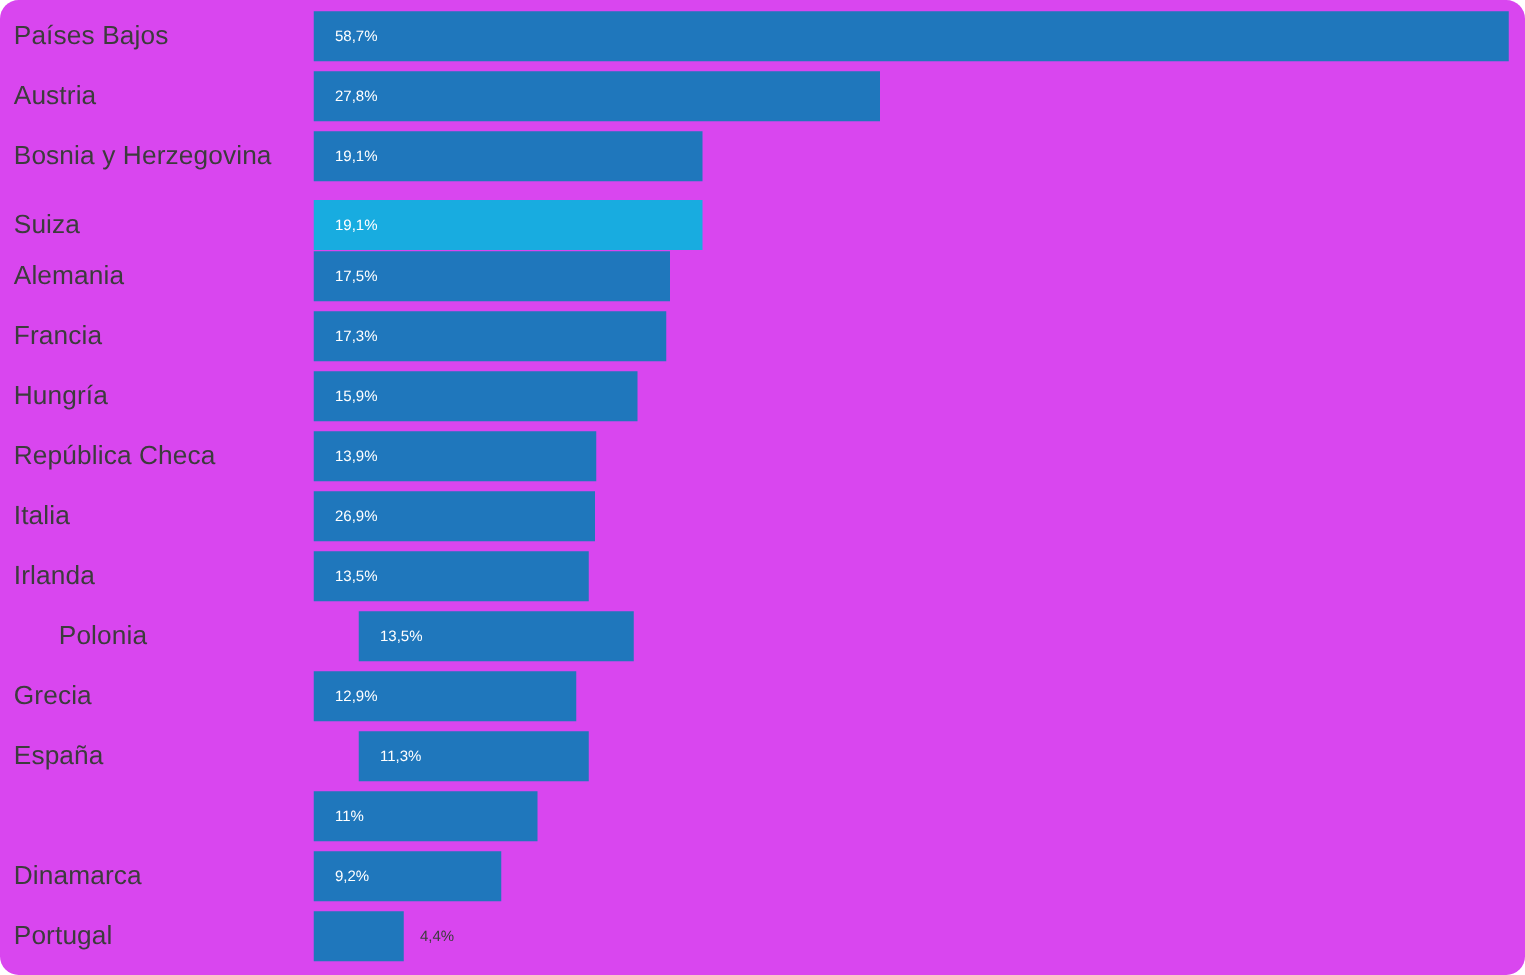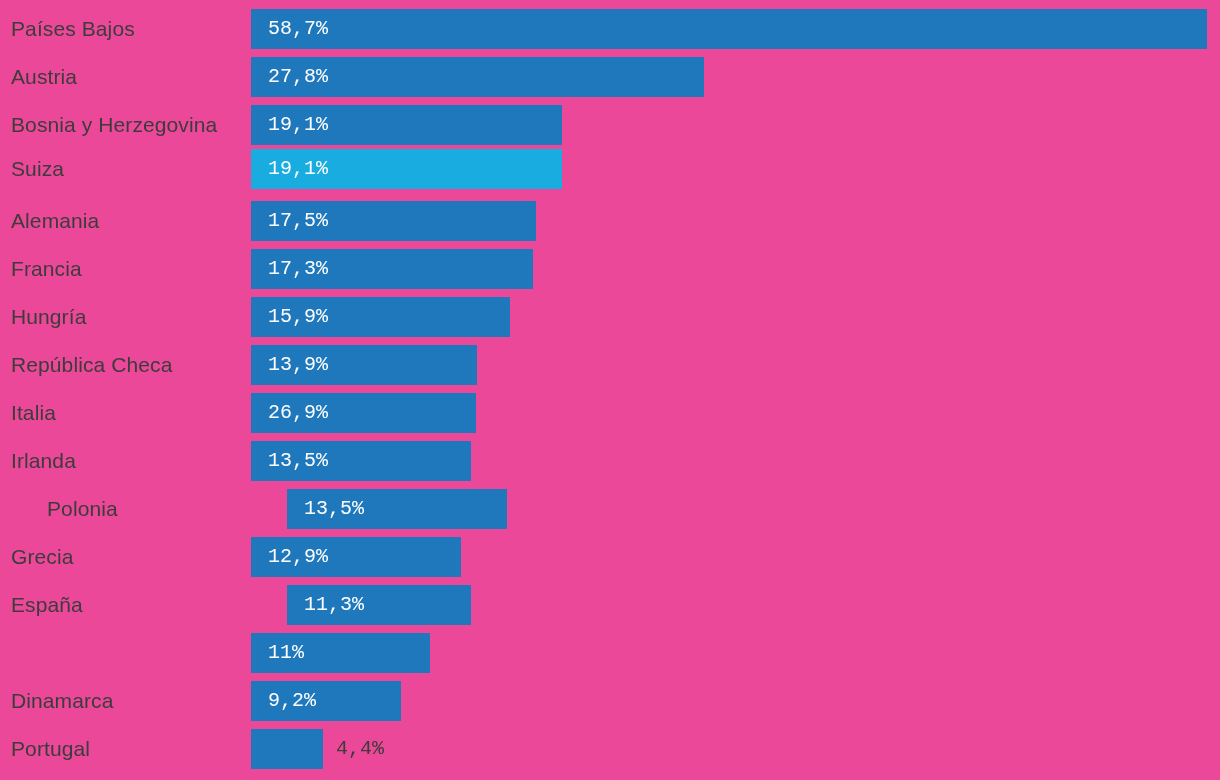--- a/index.html
+++ b/index.html
@@ -10,21 +10,22 @@
   body {
     width: 1220px;
     height: 780px;
     font-family: "Liberation Sans", sans-serif;
     overflow: hidden;
   }
   #chart {
     position: relative;
     width: 1220px;
     height: 780px;
-    background: #ec4899;
+    background: #d946ef;
+    border-radius: 15px;
   }
   .row {
     position: absolute;
     left: 0;
     width: 1220px;
     height: 40px;
     display: block;
   }
   .cat-label {
     position: absolute;
@@ -52,25 +53,24 @@
     background: #1f77bc;
   }
   .bar.highlight {
     background: #18ace0;
   }
   .val-label {
     position: absolute;
     top: 0;
     height: 40px;
     line-height: 40px;
-    font-size: 20px;
+    font-size: 12px;
     font-weight: 400;
     color: #ffffff;
     white-space: nowrap;
-    font-family: Liberation Mono, monospace;
   }
   .val-label.inside {
     left: 17px;
   }
   .val-label.outside {
     color: #3c3c3c;
   }
 </style>
 </head>
 <body>
@@ -90,21 +90,21 @@
         <div class="val-label inside">27,8%</div>
       </div>
     </div>
     <div class="row" style="top: 105px;">
       <div class="cat-label">Bosnia y Herzegovina</div>
       <div class="bar-track" style="width: 311px;">
         <div class="bar" style="width: 311px;"></div>
         <div class="val-label inside">19,1%</div>
       </div>
     </div>
-    <div class="row" style="top: 149px;">
+    <div class="row" style="top: 160px;">
       <div class="cat-label">Suiza</div>
       <div class="bar-track" style="width: 311px;">
         <div class="bar highlight" style="width: 311px;"></div>
         <div class="val-label inside">19,1%</div>
       </div>
     </div>
     <div class="row" style="top: 201px;">
       <div class="cat-label">Alemania</div>
       <div class="bar-track" style="width: 285px;">
         <div class="bar" style="width: 285px;"></div>

